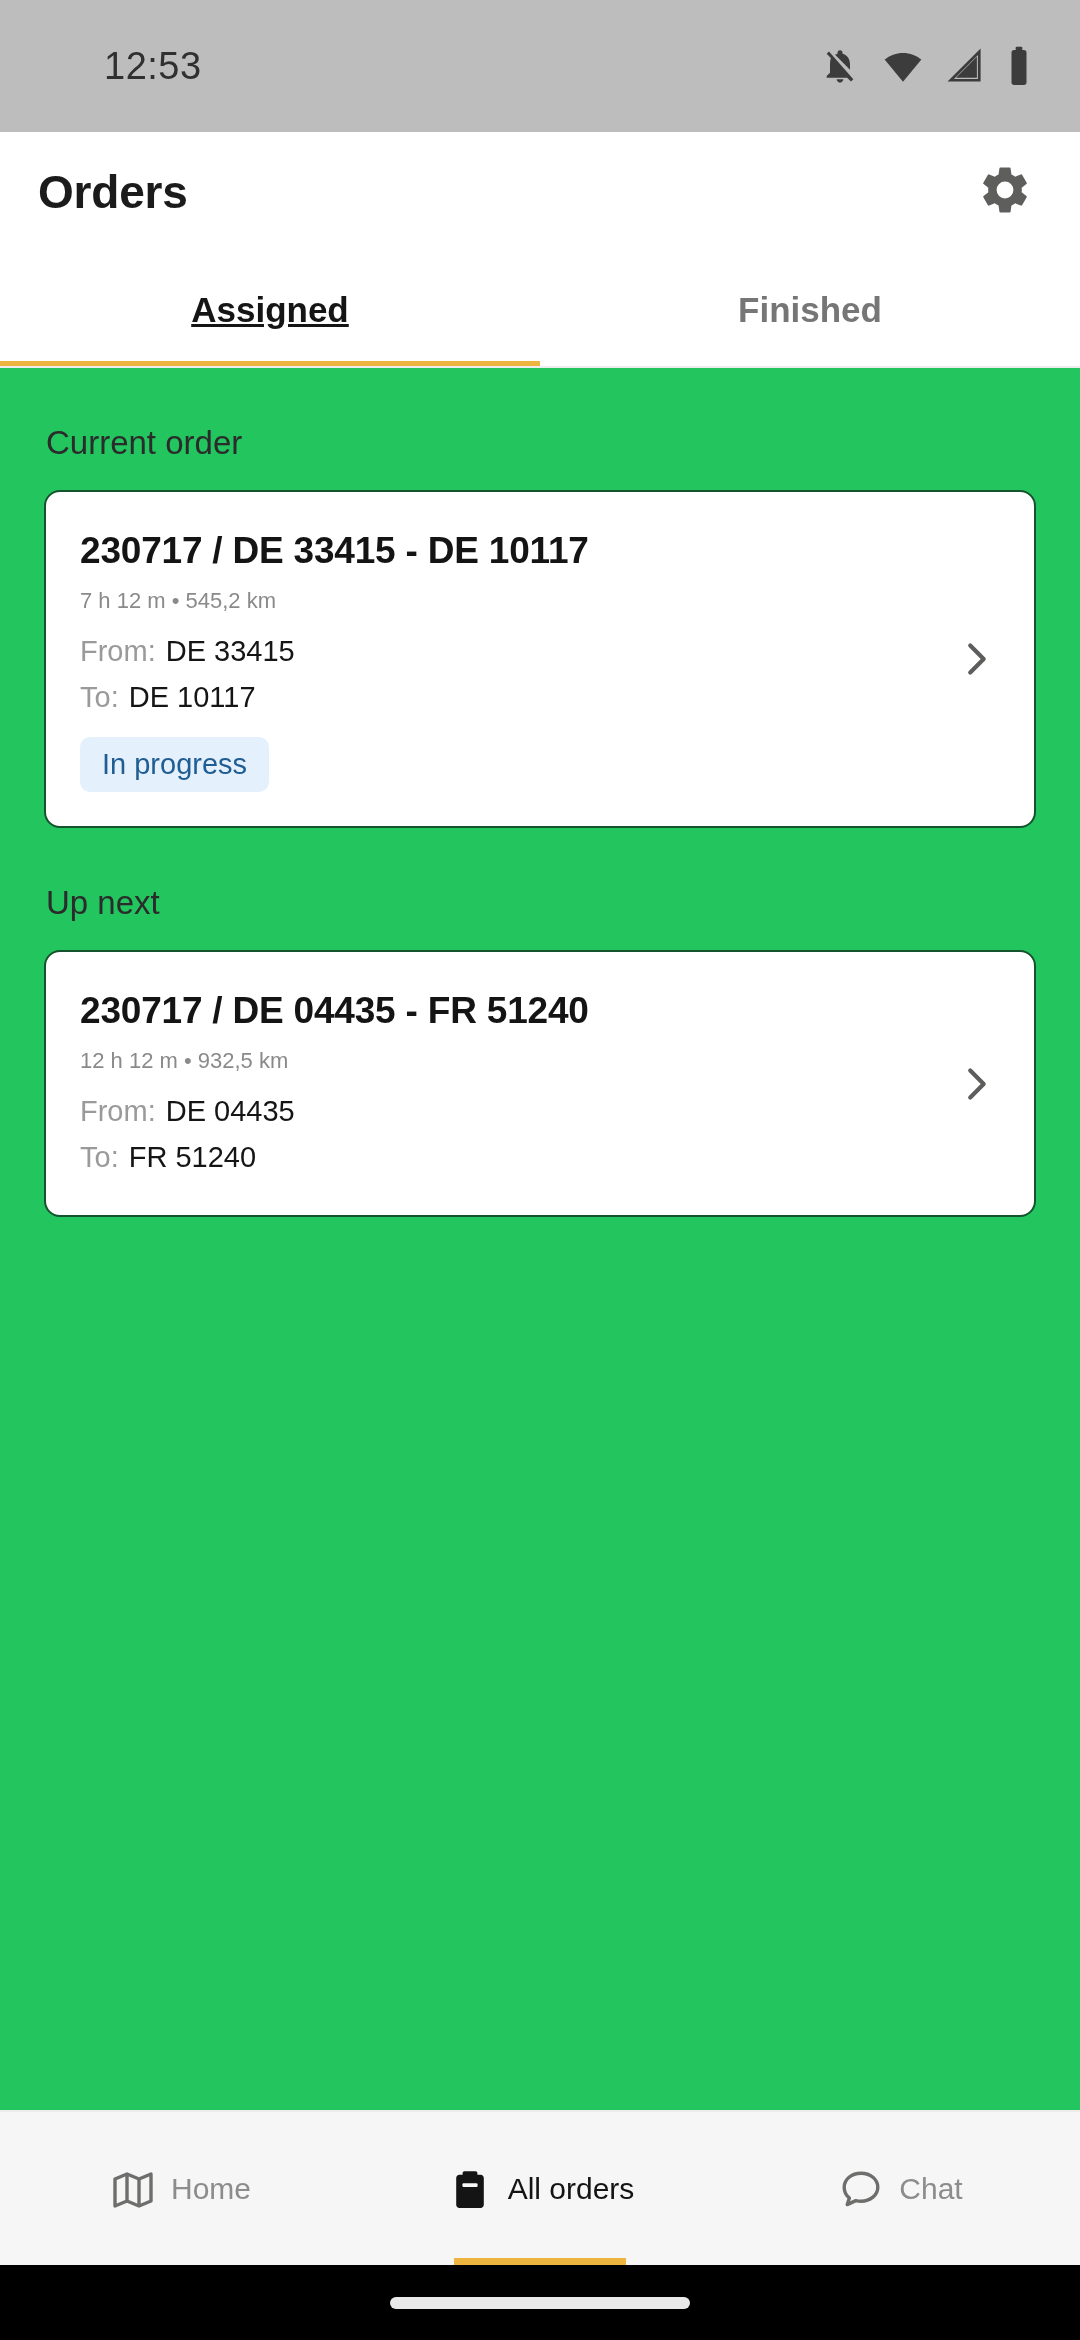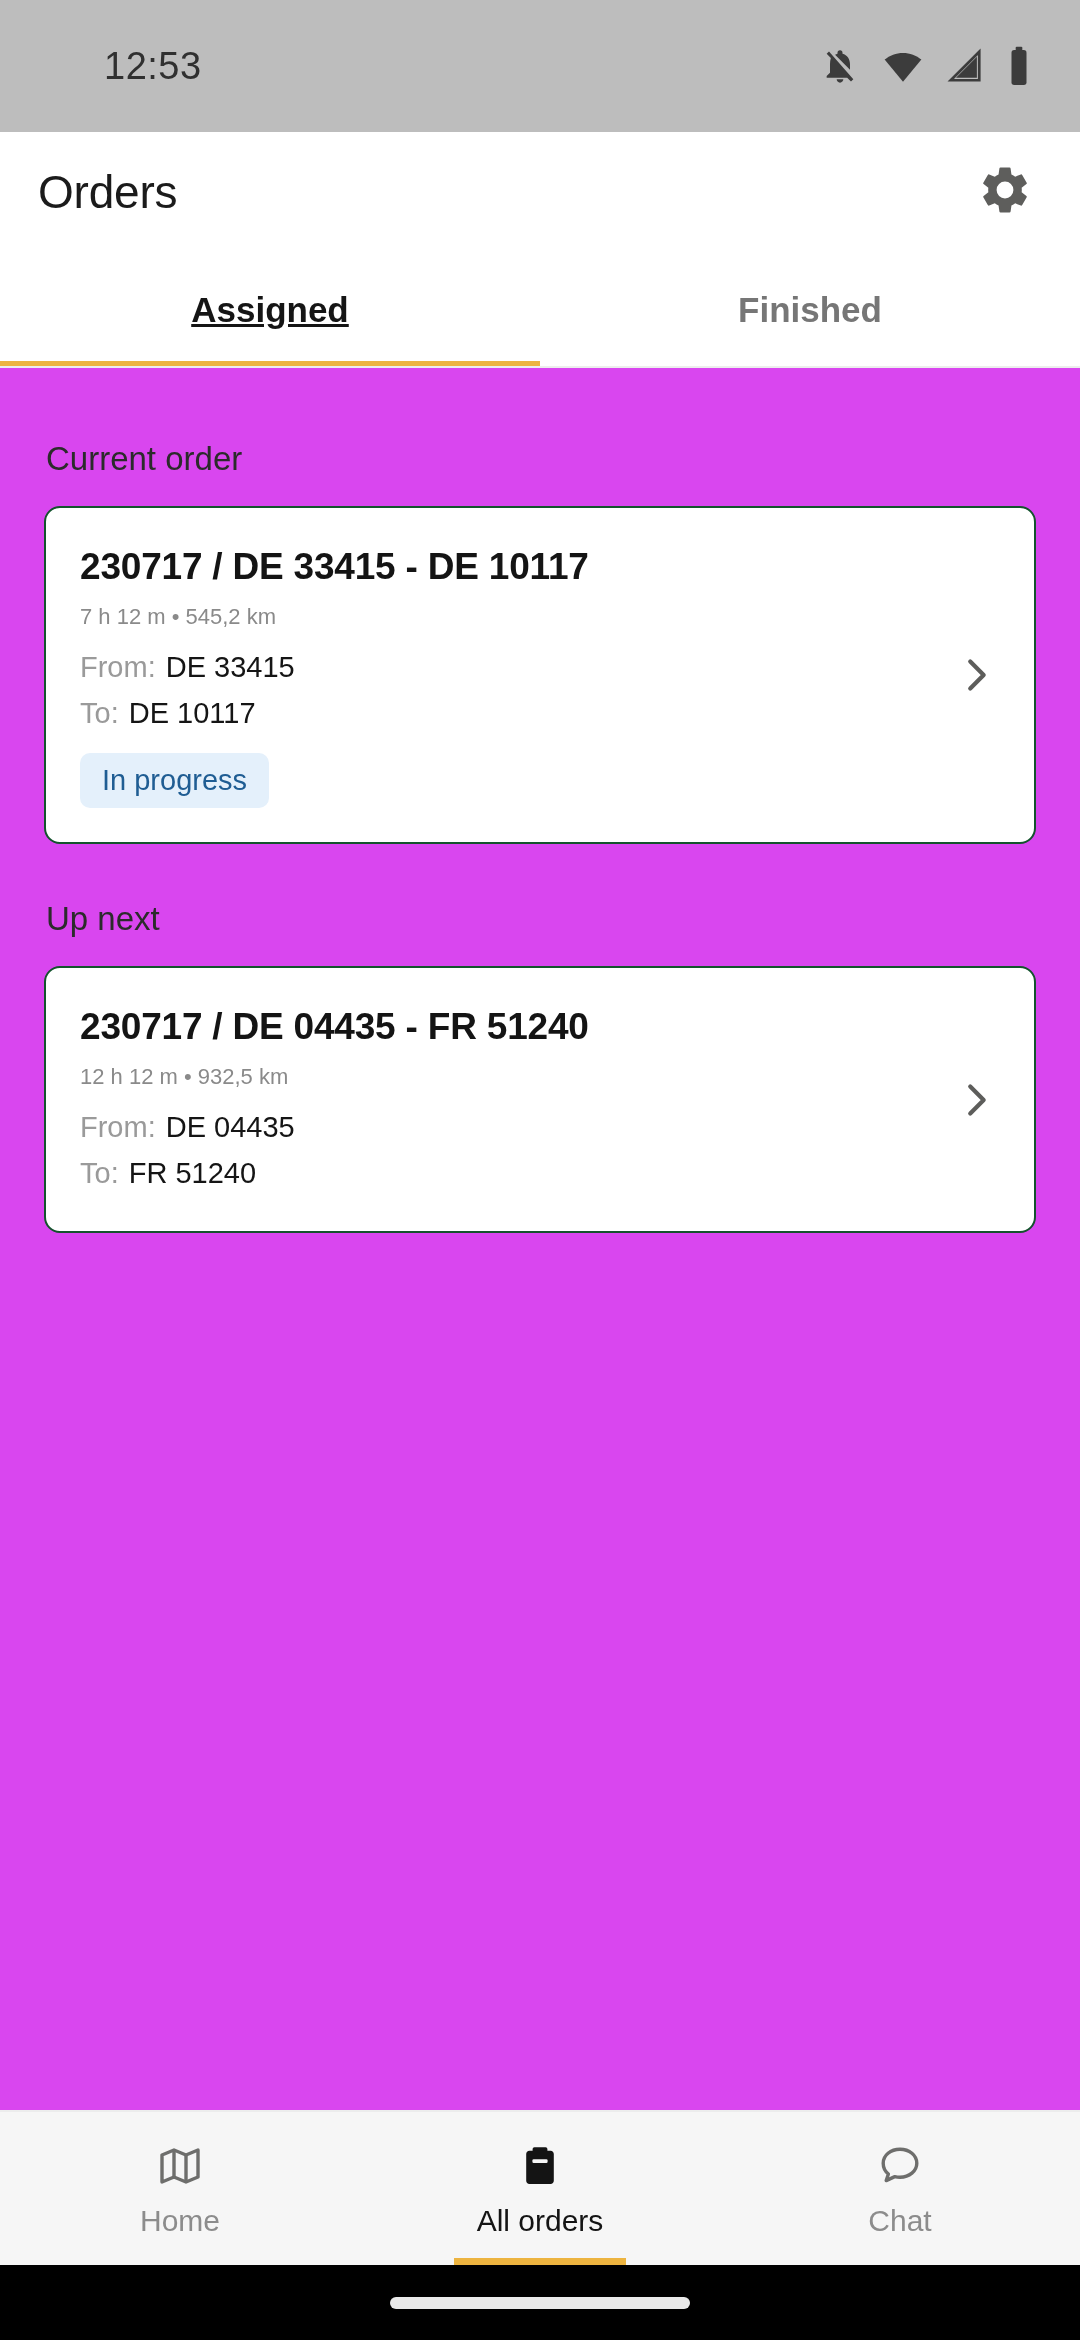--- a/index.html
+++ b/index.html
@@ -24,42 +24,42 @@
   }
   .status-icons { display:flex; align-items:center; gap:22px; }
   .status-icons svg { display:block; }
 
   
   .appbar {
     flex:0 0 120px; height:120px; background:#ffffff;
     display:flex; align-items:center; justify-content:space-between;
     padding:0 44px 0 38px;
   }
-  .app-title { font-size:46px; font-weight:400; color:#1b1b1b; letter-spacing:-0.2px; }
+  .app-title { font-size:46px; font-weight:700; color:#1b1b1b; letter-spacing:-0.2px; }
   .gear-btn { width:62px; height:62px; display:flex; align-items:center; justify-content:center; }
 
   
   .tabs { flex:0 0 116px; height:116px; background:#ffffff; display:flex; position:relative; }
   .tab {
     flex:1; display:flex; align-items:center; justify-content:center;
     font-size:35px; position:relative;
   }
   .tab.active { color:#151515; font-weight:700;text-decoration:underline; }
   .tab.inactive { color:#767676; font-weight:700; }
   .tab.active::after {
     content:""; position:absolute; left:0; right:0; bottom:0;
     height:7px; background:#EDB440;
   }
   .tabs::after {
     content:""; position:absolute; left:0; right:0; bottom:0;
     height:2px; background:#ededed;
   }
 
   
-  .content { flex:1 1 auto; background:#d946ef; padding:16px 44px; overflow:hidden; }
+  .content { flex:1 1 auto; background:#22c55e; padding:0 44px; overflow:hidden; }
   .section-label {
     font-size:33px; color:#2b2b2b; font-weight:400;
     margin-top:56px; margin-bottom:28px; padding-left:2px;
   }
 
   .card {
     background:#ffffff; border:2px solid #14532d; border-radius:16px;
     position:relative; padding:38px 34px 34px 34px;
   }
   .card-body { padding-right:90px; }
@@ -80,21 +80,21 @@
     position:absolute; right:32px; top:50%; transform:translateY(-50%);
     width:52px; height:52px; display:flex; align-items:center; justify-content:center;
   }
 
   
   .bottomnav {
     flex:0 0 155px; height:155px; background:#f6f6f6;
     display:flex; border-top:2px solid #ececec;
   }
   .navitem {
-    flex:1; position:relative; display:flex; flex-direction:column;
+    flex:1; position:relative; display:flex; flex-direction:row;
     align-items:center; justify-content:center; gap:14px;
   }
   .navitem .nav-icon { height:50px; display:flex; align-items:flex-end; }
   .navitem .nav-label { font-size:30px; }
   .navitem.active .nav-label { color:#141414; }
   .navitem.inactive .nav-label { color:#8c8c8c; }
   .navitem.active::after {
     content:""; position:absolute; bottom:0; left:50%; transform:translateX(-50%);
     width:172px; height:7px; background:#EDB440;
   }

